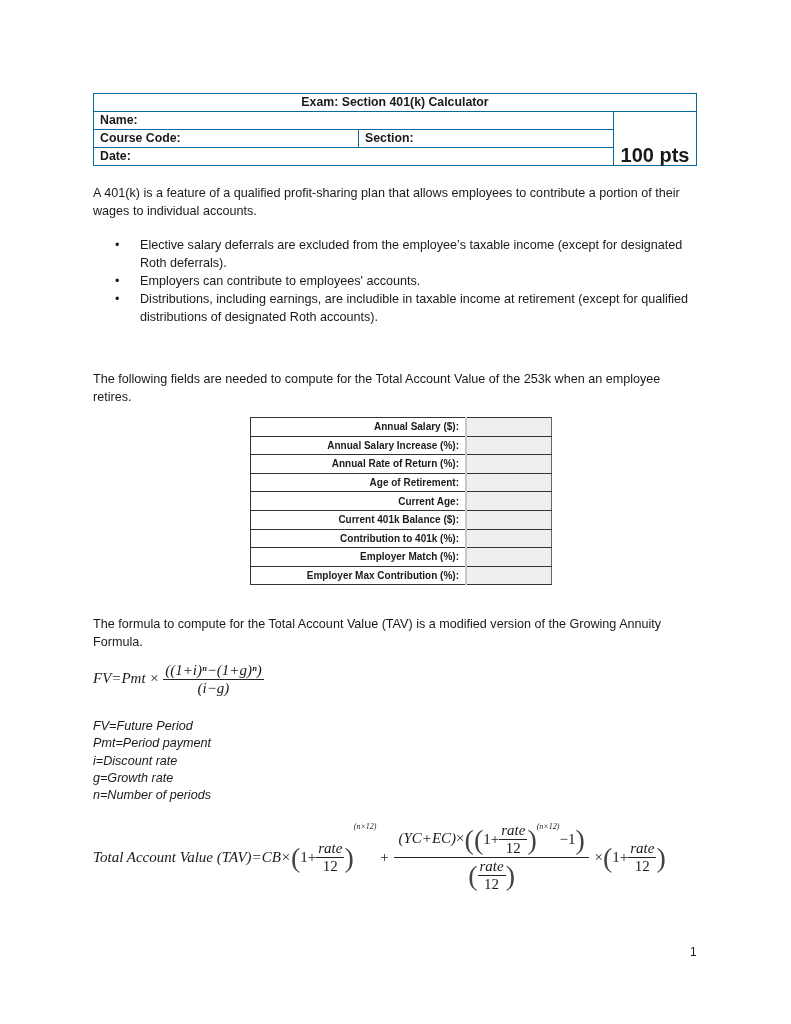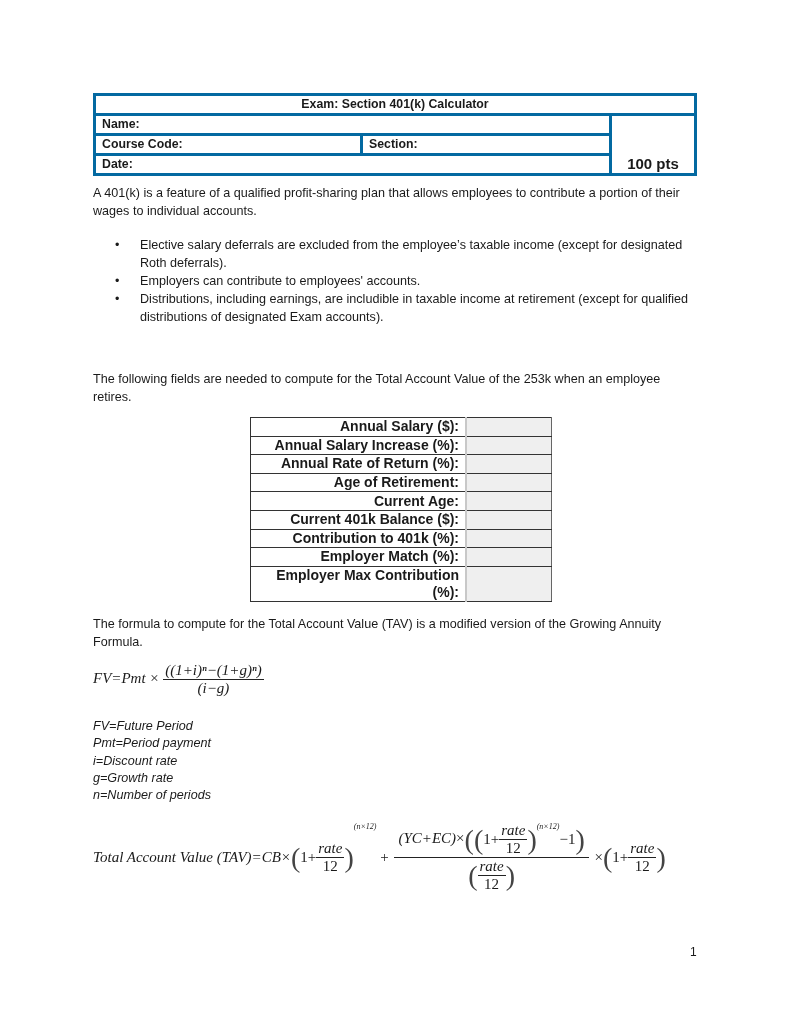--- a/index.html
+++ b/index.html
@@ -2,33 +2,33 @@
 <html><head>
 <meta charset="utf-8">
 <style>
   html, body { margin:0; padding:0; background:#ffffff; }
   body { width:791px; height:1024px; position:relative; overflow:hidden;
          font-family:"Liberation Sans", sans-serif; color:#1a1a1a; font-size:12.6px; }
   .page { position:absolute; left:0; top:0; width:791px; height:1024px; }
 
   
   .hdr { position:absolute; left:93px; top:93px; width:604px; border-collapse:collapse; font-size:12.3px; }
-  .hdr td { border:3px solid #0369a1; padding:0 6px; height:17px; line-height:17px; }
+  .hdr td { border:1px solid #0369a1; padding:0 6px; height:17px; line-height:17px; }
   .hdr .title { text-align:center; font-weight:bold; }
   .hdr .bold { font-weight:bold;margin-top:18px; }
-  .hdr .pts { width:70px; font-weight:bold; font-size:15px; text-align:center; vertical-align:bottom; padding-bottom:1px; }
+  .hdr .pts { width:70px; font-weight:bold; font-size:20px; text-align:center; vertical-align:bottom; padding-bottom:1px; }
 
   .p { position:absolute; left:93px; width:605px; line-height:18px; }
   .bullets { position:absolute; left:93px; top:236px; width:605px; margin:0; padding:0; list-style:none; line-height:18px; }
   .bullets li { position:relative; padding-left:47px; }
   .bullets li .dot { position:absolute; left:22px; top:0; }
   .link { color:#1f4fc6; text-decoration:underline; cursor:pointer; }
 
   
-  .fields { position:absolute; left:250px; top:417px; border-collapse:collapse; font-size:14px; }
+  .fields { position:absolute; left:250px; top:417px; border-collapse:collapse; font-size:10px; }
   .fields td { height:17.6px; line-height:17px; padding:0 6px; border-top:1px solid #333; border-bottom:1px solid #333; }
   .fields td.lbl { text-align:right; font-weight:bold; width:202px; border-left:1px solid #333; }
   .fields td.val { width:72px; background:#efefef; border-left:2px solid #c8c8c8; border-right:1px solid #666; }
 
   .math { font-family:"Liberation Serif", "DejaVu Serif", serif; font-style:italic; font-size:15px; position:absolute; }
   .up { font-style:normal; }
   .frac { display:inline-block; vertical-align:middle; text-align:center; }
   .frac .num { display:block; border-bottom:1px solid #222; padding:0 2px; }
   .frac .den { display:block; padding:0 2px; }
   .sup { font-size:8px; vertical-align:top; }
@@ -58,21 +58,21 @@
       <td colspan="2" class="bold">Date:</td>
     </tr>
   </tbody>
     </table>
 
   <div class="p" style="top:184px">A 401(k) is a feature of a qualified profit-sharing plan that allows employees to contribute a portion of their wages to individual accounts.</div>
 
   <ul class="bullets">
     <li><span class="dot">•</span><span>Elective salary deferrals are excluded from the employee’s taxable income (except for designated Roth deferrals).</span></li>
     <li><span class="dot">•</span><span>Employers can contribute to employees' accounts.</span></li>
-    <li><span class="dot">•</span><span>Distributions, including earnings, are includible in taxable income at retirement (except for qualified distributions of designated Exam accounts).</span></li>
+    <li><span class="dot">•</span><span>Distributions, including earnings, are includible in taxable income at retirement (except for qualified distributions of designated Roth accounts).</span></li>
   </ul>
 
 
   <div class="p" style="top:370px">The following fields are needed to compute for the Total Account Value of the 253k when an employee retires.</div>
 
   <table class="fields">
     <tbody>
         <tr>
           <td class="lbl">Annual Salary ($):</td>
           <td class="val"></td>

